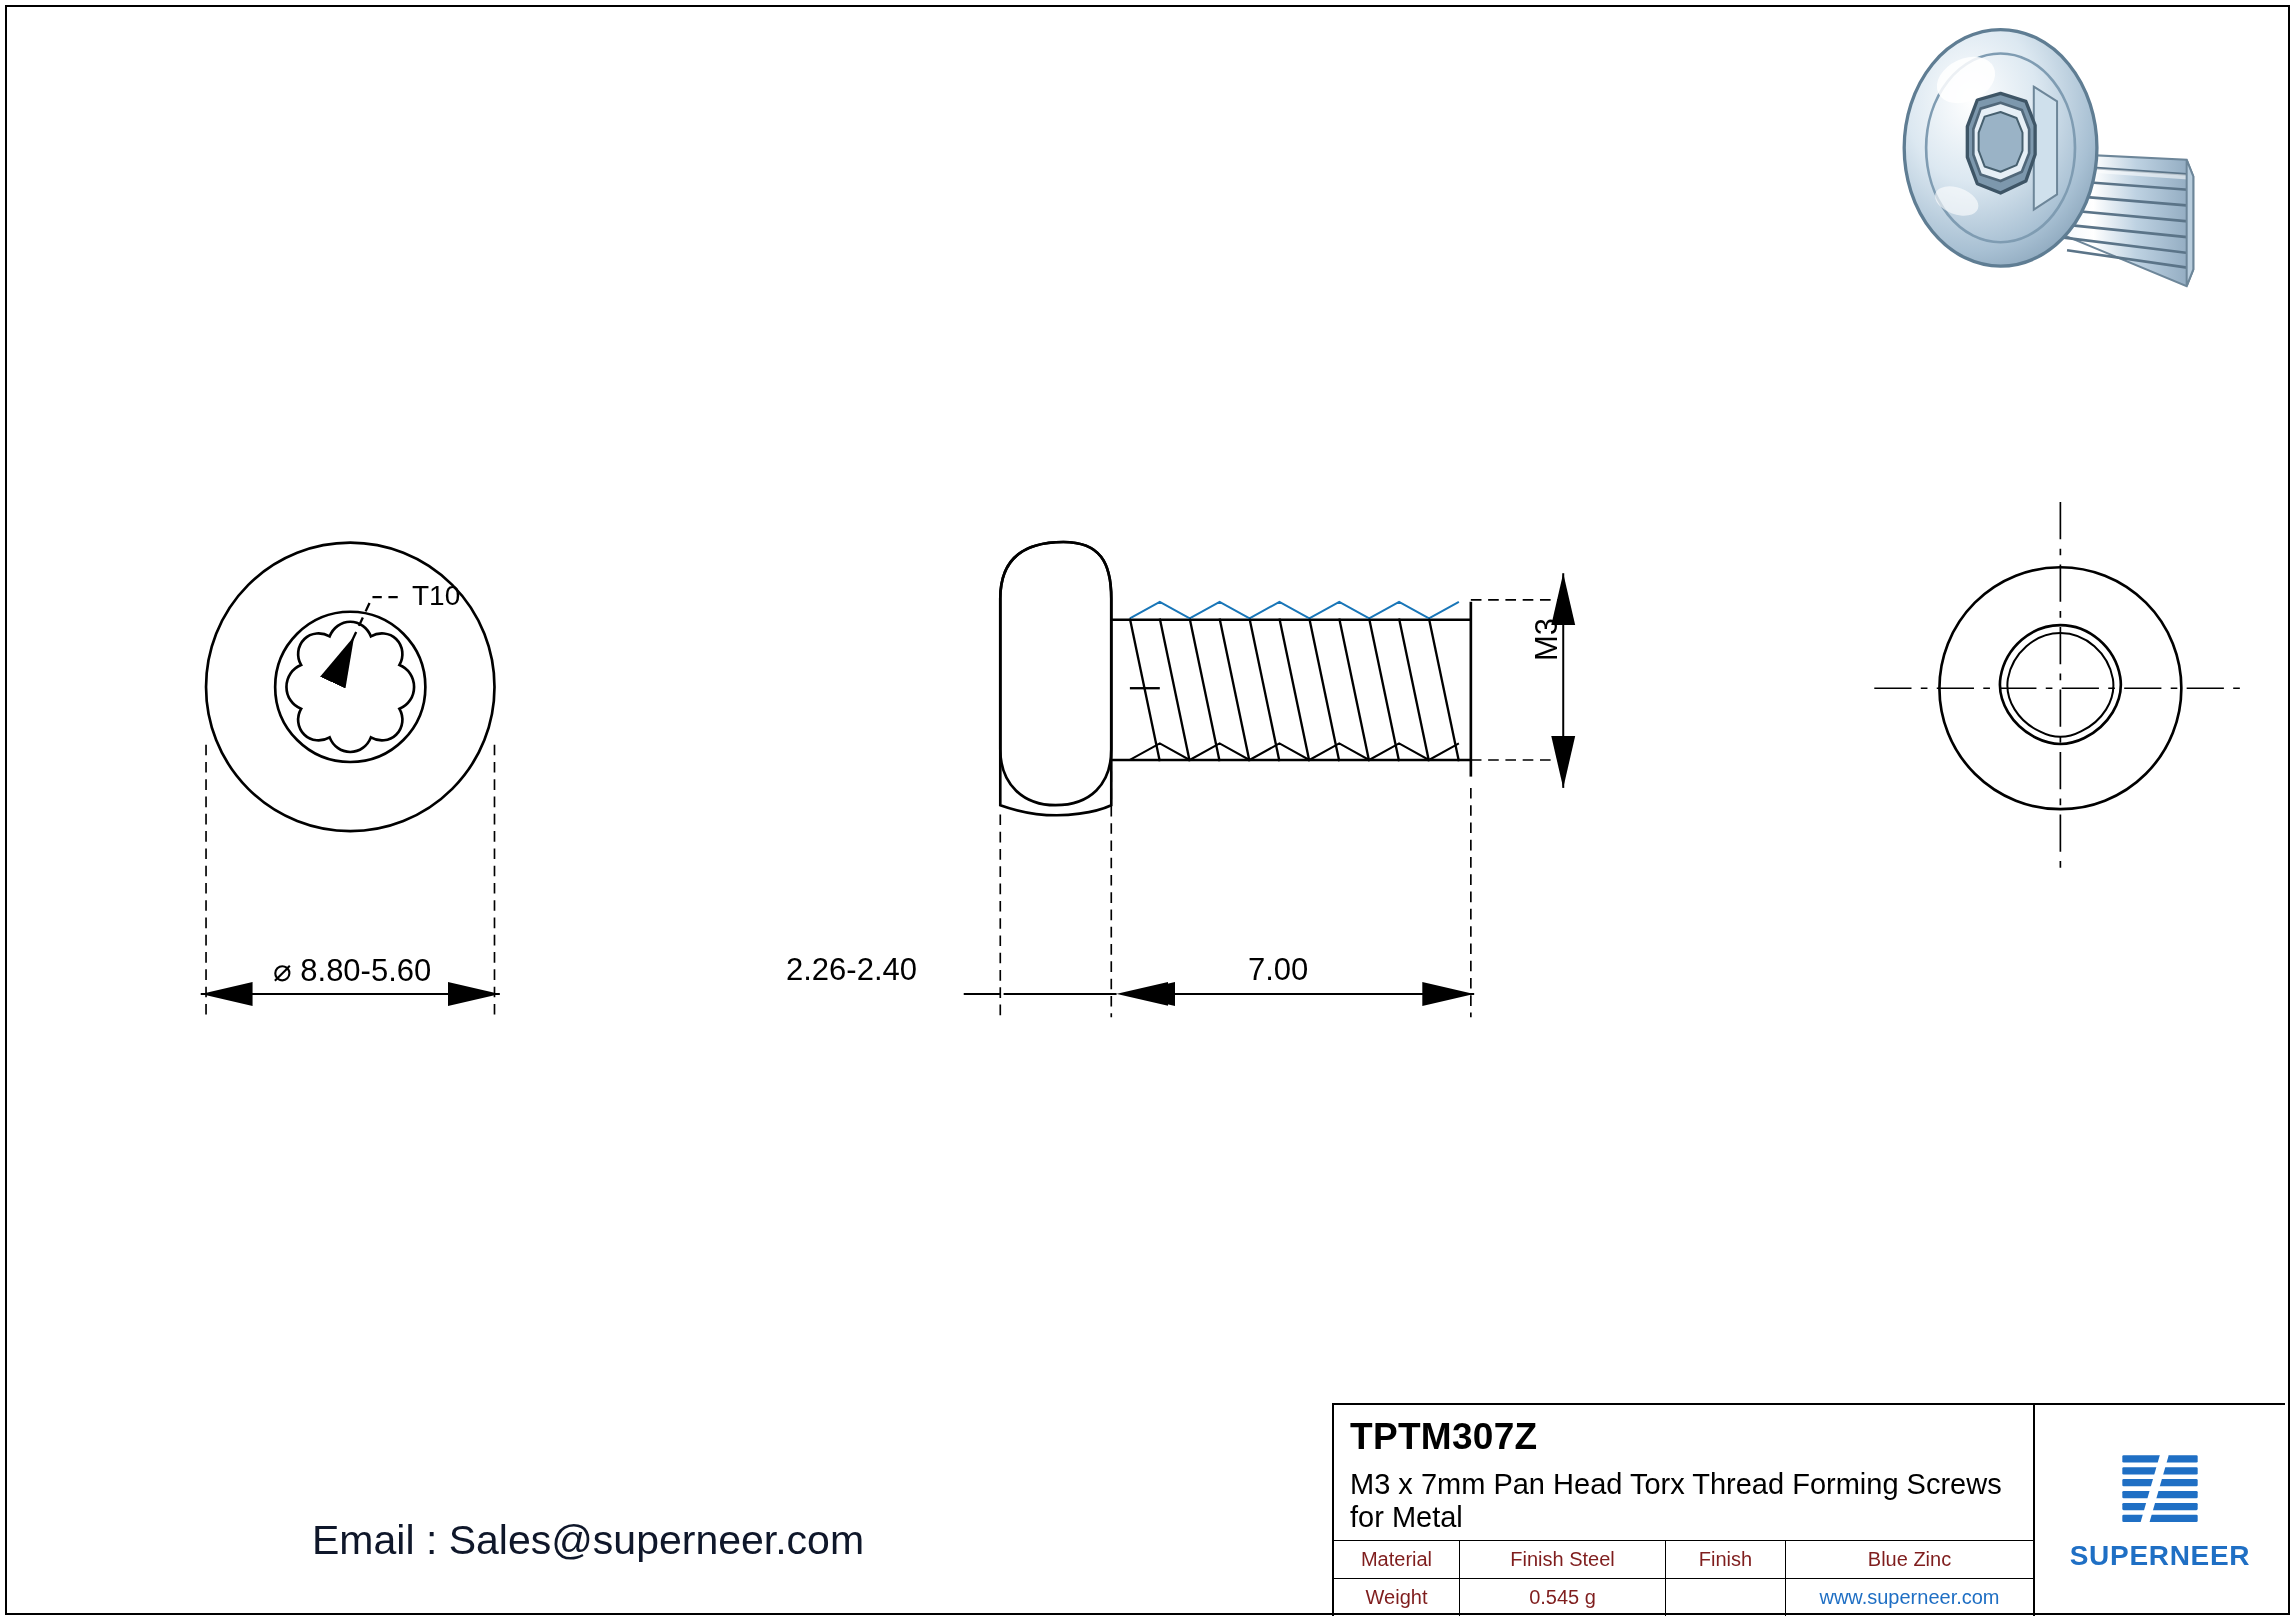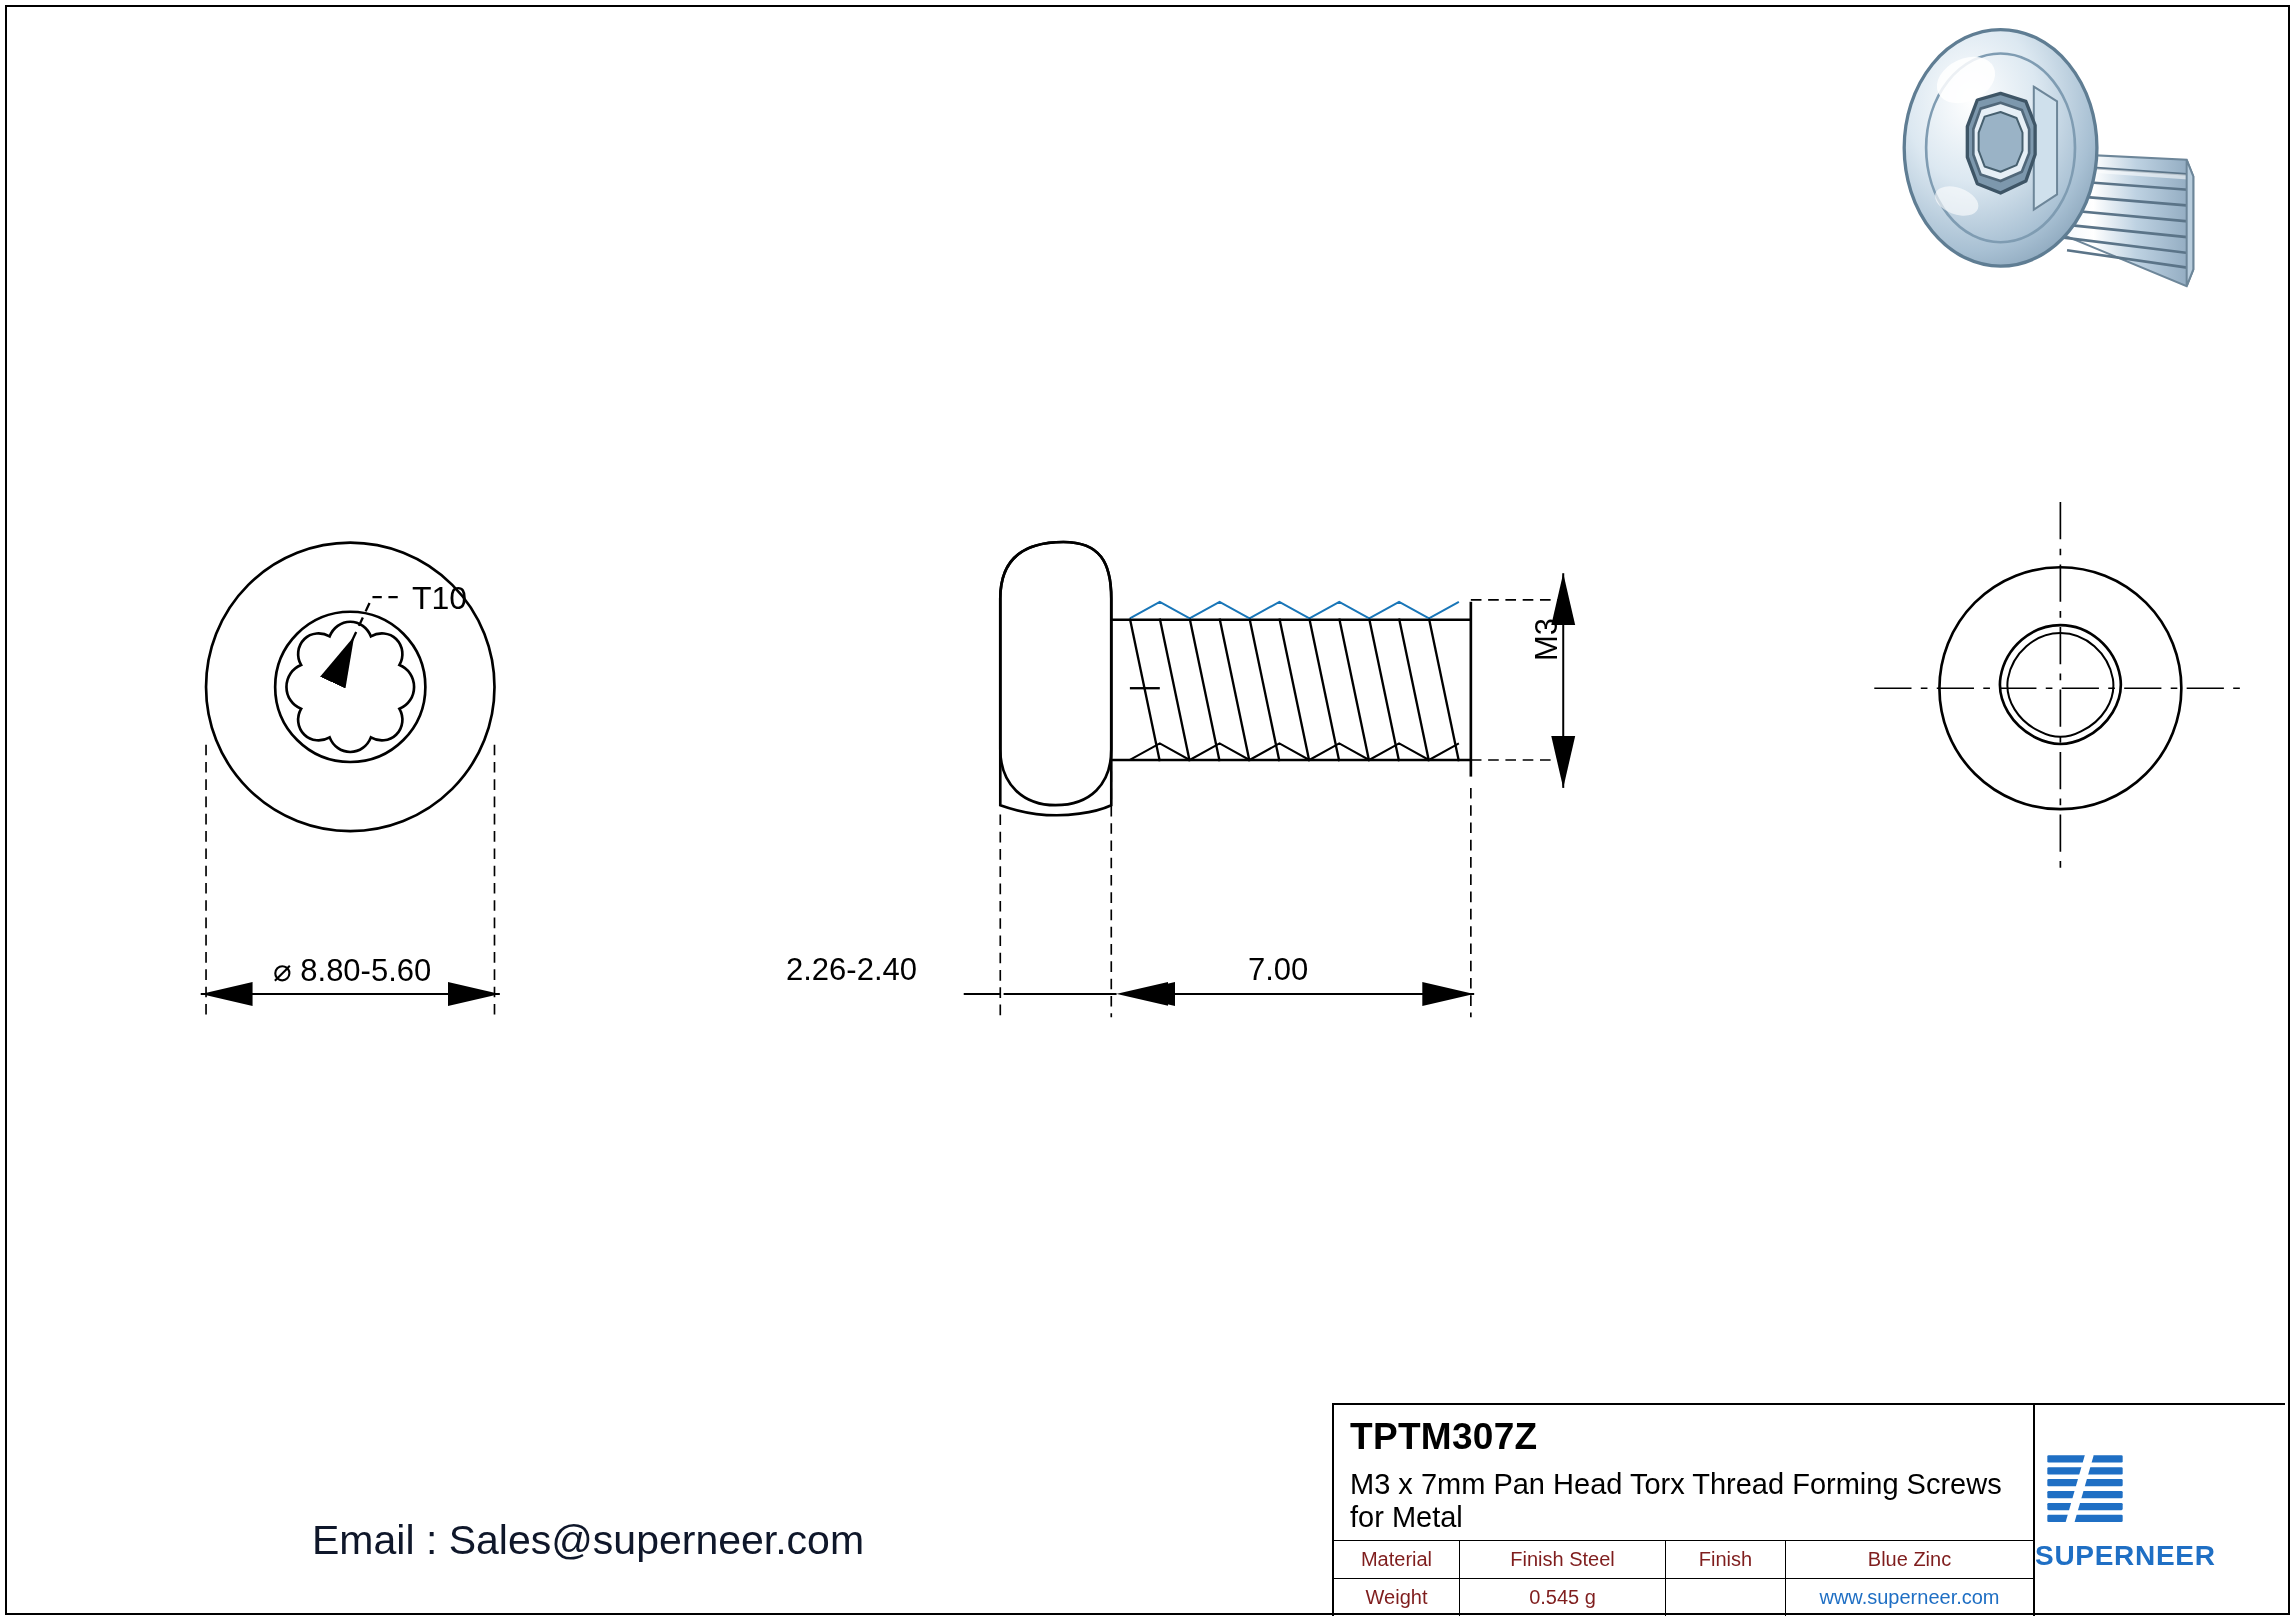--- a/index.html
+++ b/index.html
@@ -115,21 +115,21 @@
   .tb-val2 {
     flex: 1 1 auto;
   }
   .tb-link {
     color: #1f6fc4;
   }
   #tb-right {
     flex: 1 1 auto;
     display: flex;
     flex-direction: column;
-    align-items: flex-start;
+    align-items: center;
     justify-content: center;
     gap: 12px;
   }
   #logo-mark svg { display: block; }
   #logo-word {
     font-size: 28px;
     font-weight: bold;
     color: #1f6fc4;
     letter-spacing: 0.7px;
   }
@@ -306,21 +306,21 @@
                C3184,1053 3163,1085 3131,1100
                C3110,1111 3090,1111 3069,1100
                C3037,1085 3016,1053 3021,1021
                C3028,982 3062,952 3100,952 Z" fill="none" stroke="#000" stroke-width="3"></path>
 
       <line x1="2820" y1="1035" x2="3380" y2="1035" stroke="#000" stroke-width="2.5" stroke-dasharray="56 14 10 14"></line>
       <line x1="3100" y1="755" x2="3100" y2="1315" stroke="#000" stroke-width="2.5" stroke-dasharray="56 14 10 14"></line>
     </g>
   </svg>
 
-  <div class="dim-text" style="left:412px; top:580px; font-size:32px;">T10</div>
+  <div class="dim-text" style="left:412px; top:580px; font-size:28px;">T10</div>
 
   <div class="dim-text" style="left:273px; top:952px; font-size:31px;">⌀ 8.80-5.60</div>
 
   <div class="dim-text" style="left:786px; top:952px; font-size:31px;text-align:center;">2.26-2.40</div>
 
   <div class="dim-text" style="left:1248px; top:952px; font-size:31px;">7.00</div>
 
   <div class="dim-text" style="left:1529px; top:661px; font-size:31px; transform:rotate(-90deg); transform-origin:left top;">M3</div>
 
   <div class="email-text">Email : Sales@superneer.com</div>

